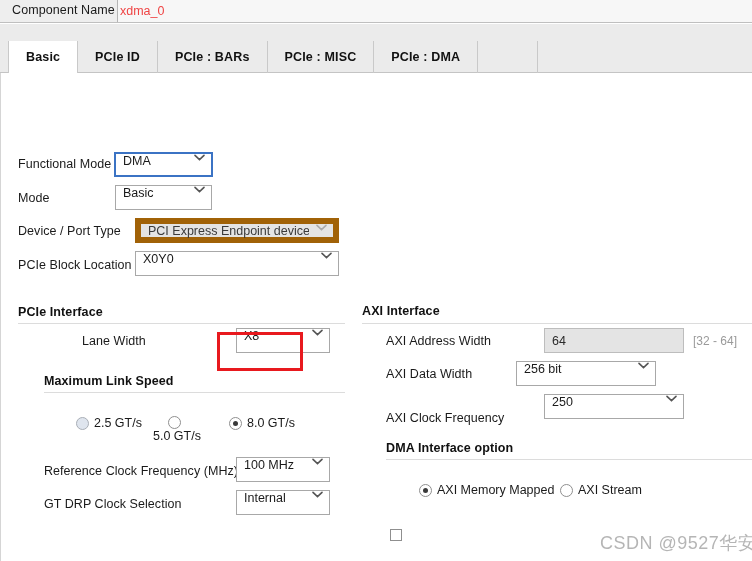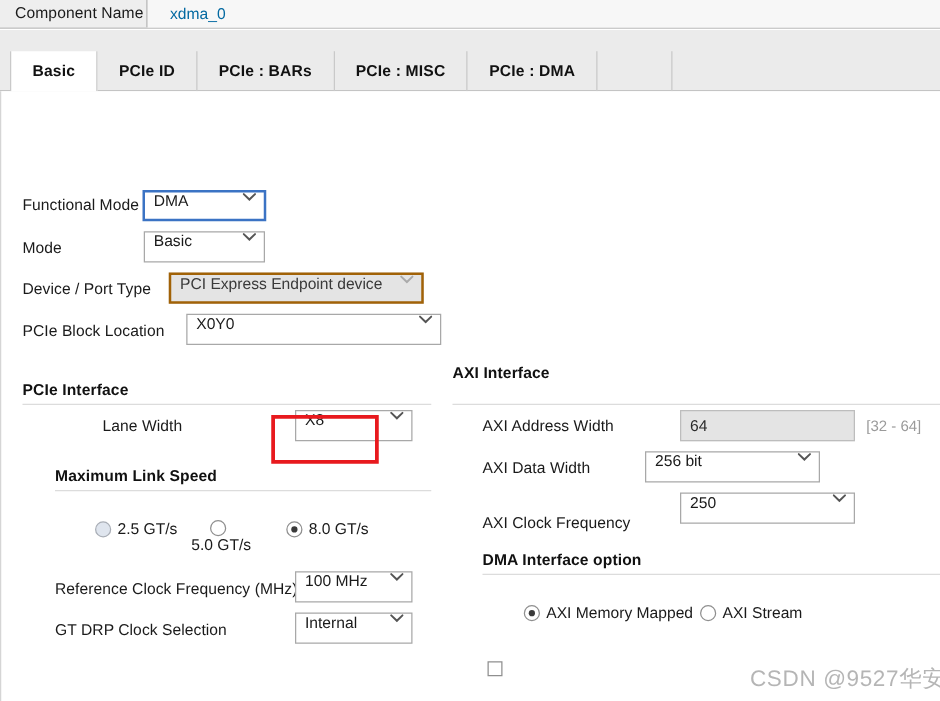--- a/index.html
+++ b/index.html
@@ -31,22 +31,22 @@
   }
   #component-name-input {
     position: absolute;
     left: 117px; top: 0px;
     width: 635px; height: 22px;
     background: #f7f7f7;
     border: none;
     border-left: 1px solid #b5b5b5;
     font-family: "Liberation Sans", sans-serif;
     font-size: 12.5px;
-    color: #0369a1;
-    padding-left: 18px;
+    color: #ef4444;
+    padding-left: 2px;
     outline: none;
   }
 
   
   #tab-bar {
     position: absolute;
     left: 0; top: 24px;
     width: 752px; height: 49px;
     background: #ebebeb;
     border-bottom: 1px solid #c4c4c4;
@@ -107,21 +107,21 @@
     border: 1px solid #a8a8a8;
     display: flex;
     align-items: flex-start;
     cursor: default;
   }
   .combo.focused {
     border: 2px solid #3b73c4;
   }
   .combo.disabled {
     background: #e4e4e4;
-    border: 2px solid #a16207;
+    border: 6px solid #a16207;
   }
   .combo .combo-text {
     flex: 1;
     padding-left: 7px;
     font-size: 12.5px;
     color: #1a1a1a;
     white-space: nowrap;
     overflow: hidden;
   }
   .combo.disabled .combo-text { color: #3a3a3a; }
@@ -285,21 +285,21 @@
   <div class="combo disabled" style="left:134px; top:145px; width:204px;">
     <span class="combo-text">PCI Express Endpoint device</span>
     <span class="chev">
       <svg width="11" height="7" viewBox="0 0 11 7">
           <path d="M1 1.3 L5.5 5.6 L10 1.3" fill="none" stroke="#aaa" stroke-width="1.6" stroke-linecap="round"></path>
         </svg>
     </span>
   </div>
 
   <div class="row-label" style="left:17px; top:185px;">PCIe Block Location</div>
-  <div class="combo" style="left:148px; top:178px; width:204px;">
+  <div class="combo" style="left:134px; top:178px; width:204px;">
     <span class="combo-text">X0Y0</span>
     <span class="chev">
       <svg width="11" height="7" viewBox="0 0 11 7">
           <path d="M1 1.3 L5.5 5.6 L10 1.3" fill="none" stroke="#555" stroke-width="1.6" stroke-linecap="round"></path>
         </svg>
     </span>
   </div>
 
   <div class="section-title" style="left:17px; top:232px;">PCIe Interface</div>
   <div class="section-rule" style="left:17px; top:250px; width:327px;"></div>
@@ -345,21 +345,21 @@
   <div class="row-label" style="left:43px; top:424px;">GT DRP Clock Selection</div>
   <div class="combo" style="left:235px; top:417px; width:94px;">
     <span class="combo-text">Internal</span>
     <span class="chev">
       <svg width="11" height="7" viewBox="0 0 11 7">
           <path d="M1 1.3 L5.5 5.6 L10 1.3" fill="none" stroke="#555" stroke-width="1.6" stroke-linecap="round"></path>
         </svg>
     </span>
   </div>
 
-  <div class="section-title" style="left:361px; top:218px;">AXI Interface</div>
+  <div class="section-title" style="left:361px; top:231px;">AXI Interface</div>
   <div class="section-rule" style="left:361px; top:250px; width:391px;"></div>
 
   <div class="row-label" style="left:385px; top:261px;">AXI Address Width</div>
   <input class="textfield disabled" style="left: 543px; top: 255px; width: 140px;" readonly="" value="64">
   <div class="hint" style="left:692px; top:261px;">[32 - 64]</div>
 
   <div class="row-label" style="left:385px; top:294px;">AXI Data Width</div>
   <div class="combo" style="left:515px; top:288px; width:140px;">
     <span class="combo-text">256 bit</span>
     <span class="chev">

